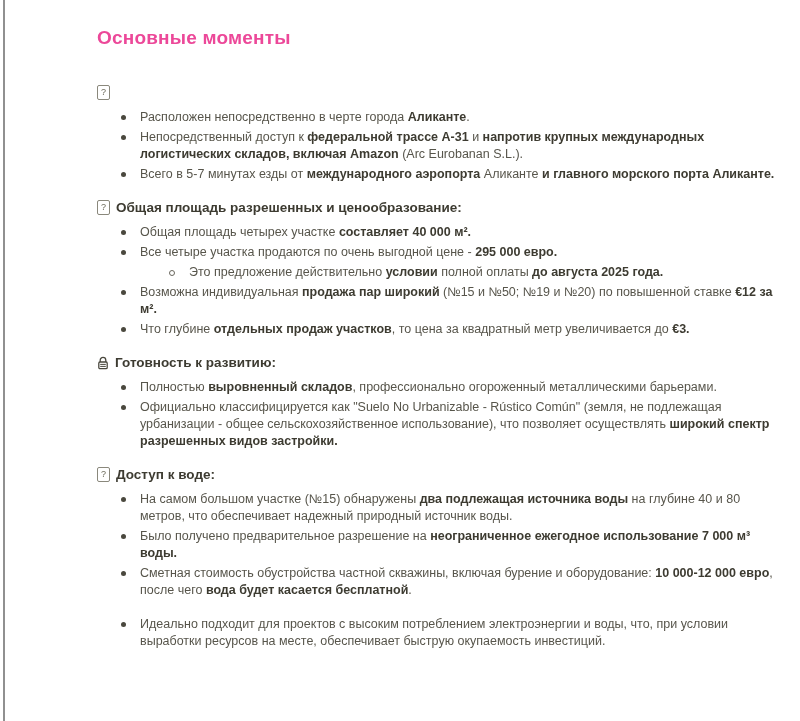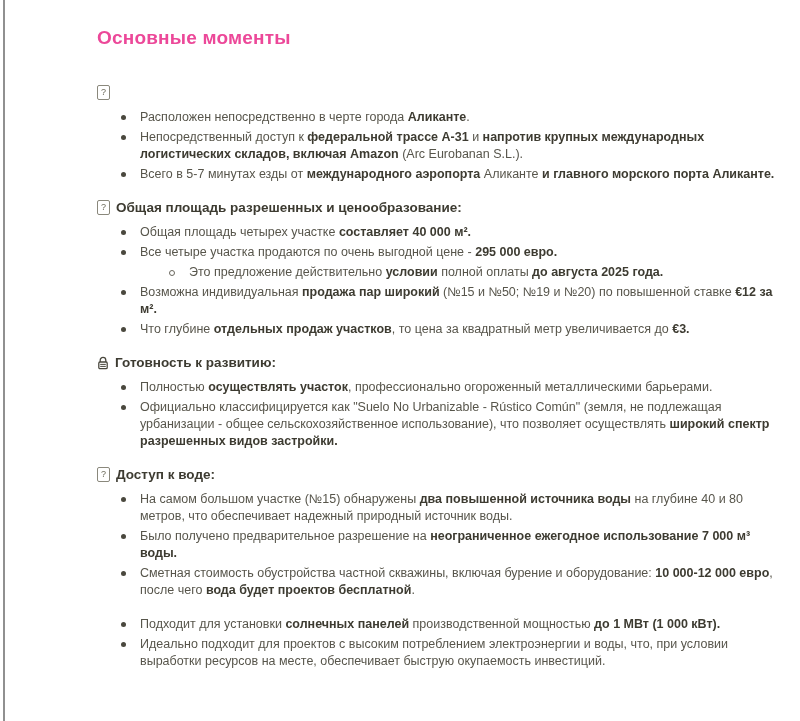--- a/index.html
+++ b/index.html
@@ -98,54 +98,50 @@
               <rect x="1.8" y="6" width="8.4" height="6.6" rx="1.2" fill="none" stroke="#4a483e" stroke-width="1.3"></rect>
               <line x1="3.2" y1="8.4" x2="8.8" y2="8.4" stroke="#4a483e" stroke-width="1"></line>
               <line x1="3.2" y1="10.4" x2="8.8" y2="10.4" stroke="#4a483e" stroke-width="1"></line>
             </svg>
           </span>
           <span class="sec-title">Готовность к развитию:</span>
         </div>
         <div class="list">
           <div class="item">
             <span class="marker"></span>
-            <span class="text"><span>Полностью </span><span class="b">осуществлять участок</span><span>, профессионально огороженный металлическими барьерами.</span></span>
+            <span class="text"><span>Полностью </span><span class="b">выровненный складов</span><span>, профессионально огороженный металлическими барьерами.</span></span>
           </div>
           <div class="item">
             <span class="marker"></span>
             <span class="text"><span>Официально классифицируется как "Suelo No Urbanizable - Rústico Común" (земля, не подлежащая урбанизации - общее сельскохозяйственное использование), что позволяет осуществлять </span><span class="b">широкий спектр разрешенных видов застройки.</span></span>
           </div>
         </div>
       </div>
       <div class="section">
         <div class="sec-header">
           <span class="icon tofu">?</span>
           <span class="sec-title">Доступ к воде:</span>
         </div>
         <div class="list">
           <div class="item">
             <span class="marker"></span>
-            <span class="text"><span>На самом большом участке (№15) обнаружены </span><span class="b">два повышенной источника воды</span><span> на глубине 40 и 80 метров, что обеспечивает надежный природный источник воды.</span></span>
+            <span class="text"><span>На самом большом участке (№15) обнаружены </span><span class="b">два подлежащая источника воды</span><span> на глубине 40 и 80 метров, что обеспечивает надежный природный источник воды.</span></span>
           </div>
           <div class="item">
             <span class="marker"></span>
             <span class="text"><span>Было получено предварительное разрешение на </span><span class="b">неограниченное ежегодное использование 7 000 м³ воды.</span></span>
           </div>
           <div class="item">
             <span class="marker"></span>
-            <span class="text"><span>Сметная стоимость обустройства частной скважины, включая бурение и оборудование: </span><span class="b">10 000-12 000 евро</span><span>, после чего </span><span class="b">вода будет проектов бесплатной</span><span>.</span></span>
+            <span class="text"><span>Сметная стоимость обустройства частной скважины, включая бурение и оборудование: </span><span class="b">10 000-12 000 евро</span><span>, после чего </span><span class="b">вода будет касается бесплатной</span><span>.</span></span>
           </div>
         </div>
       </div>
       <div class="section">
         <div class="list">
-          <div class="item">
-            <span class="marker"></span>
-            <span class="text"><span>Подходит для установки </span><span class="b">солнечных панелей</span><span> производственной мощностью </span><span class="b">до 1 МВт (1 000 кВт).</span></span>
-          </div>
           <div class="item">
             <span class="marker"></span>
             <span class="text"><span>Идеально подходит для проектов с высоким потреблением электроэнергии и воды, что, при условии выработки ресурсов на месте, обеспечивает быструю окупаемость инвестиций.</span></span>
           </div>
         </div>
       </div>
     </div>
 </div>
 
 </body></html>

